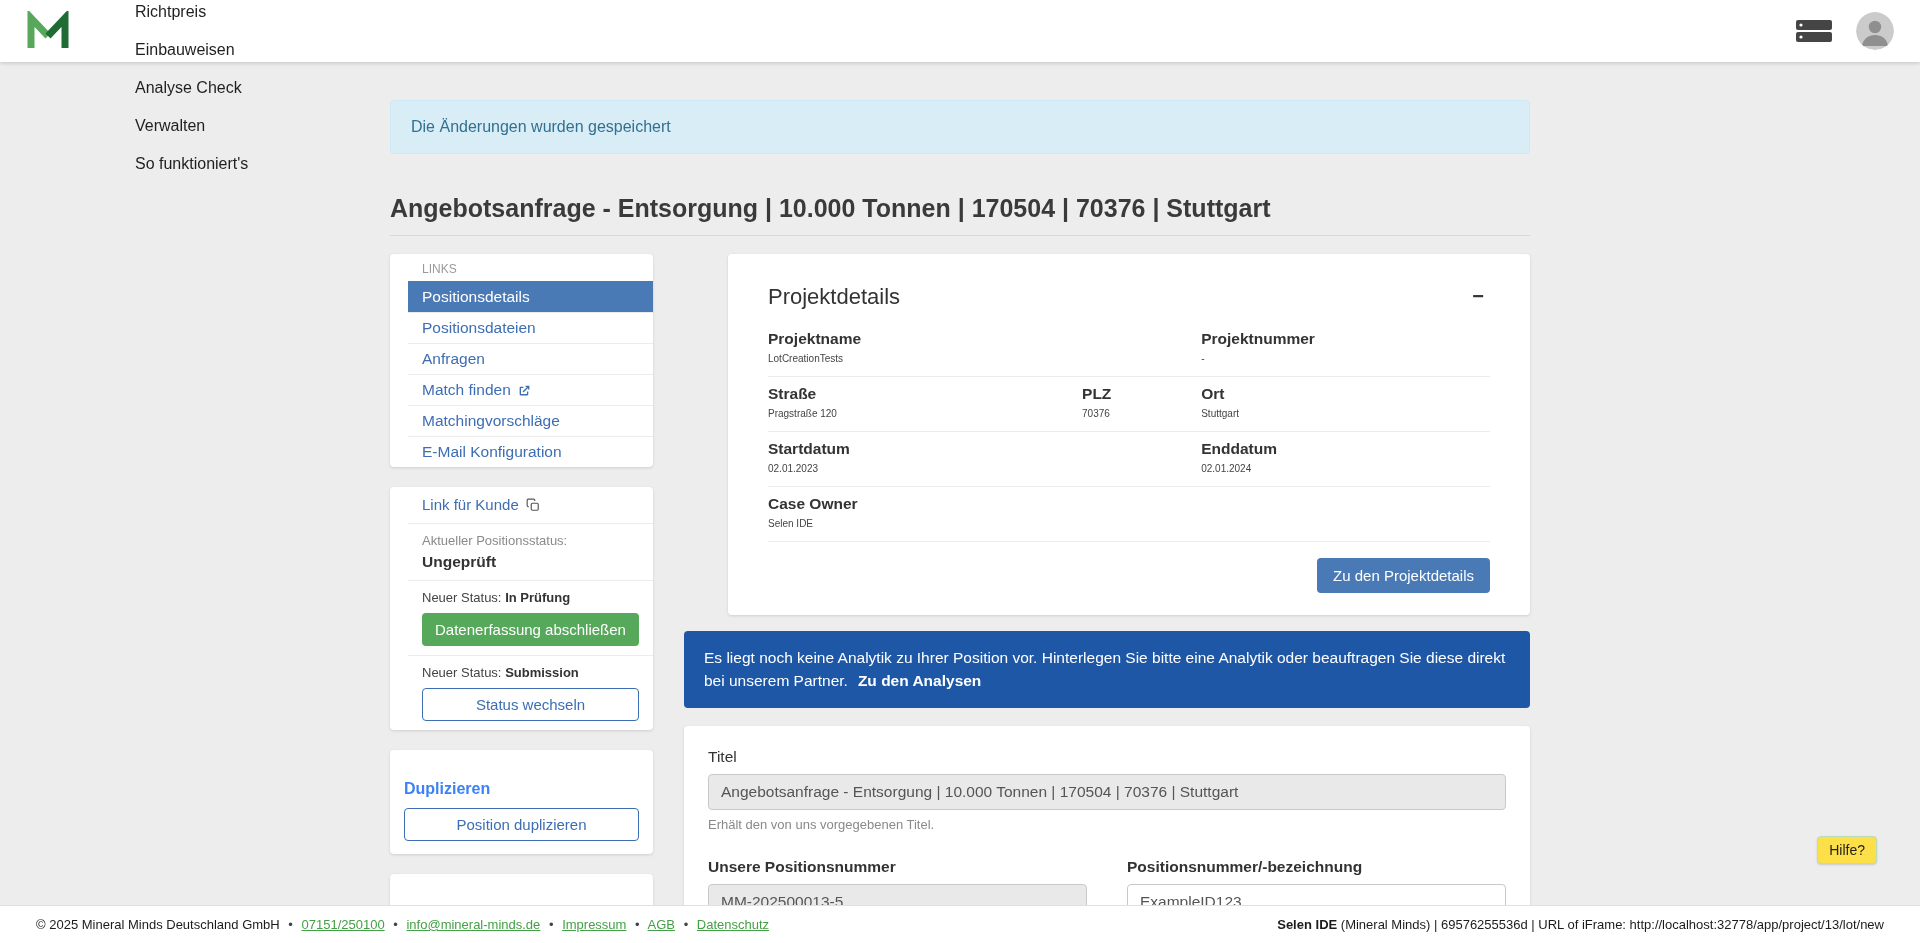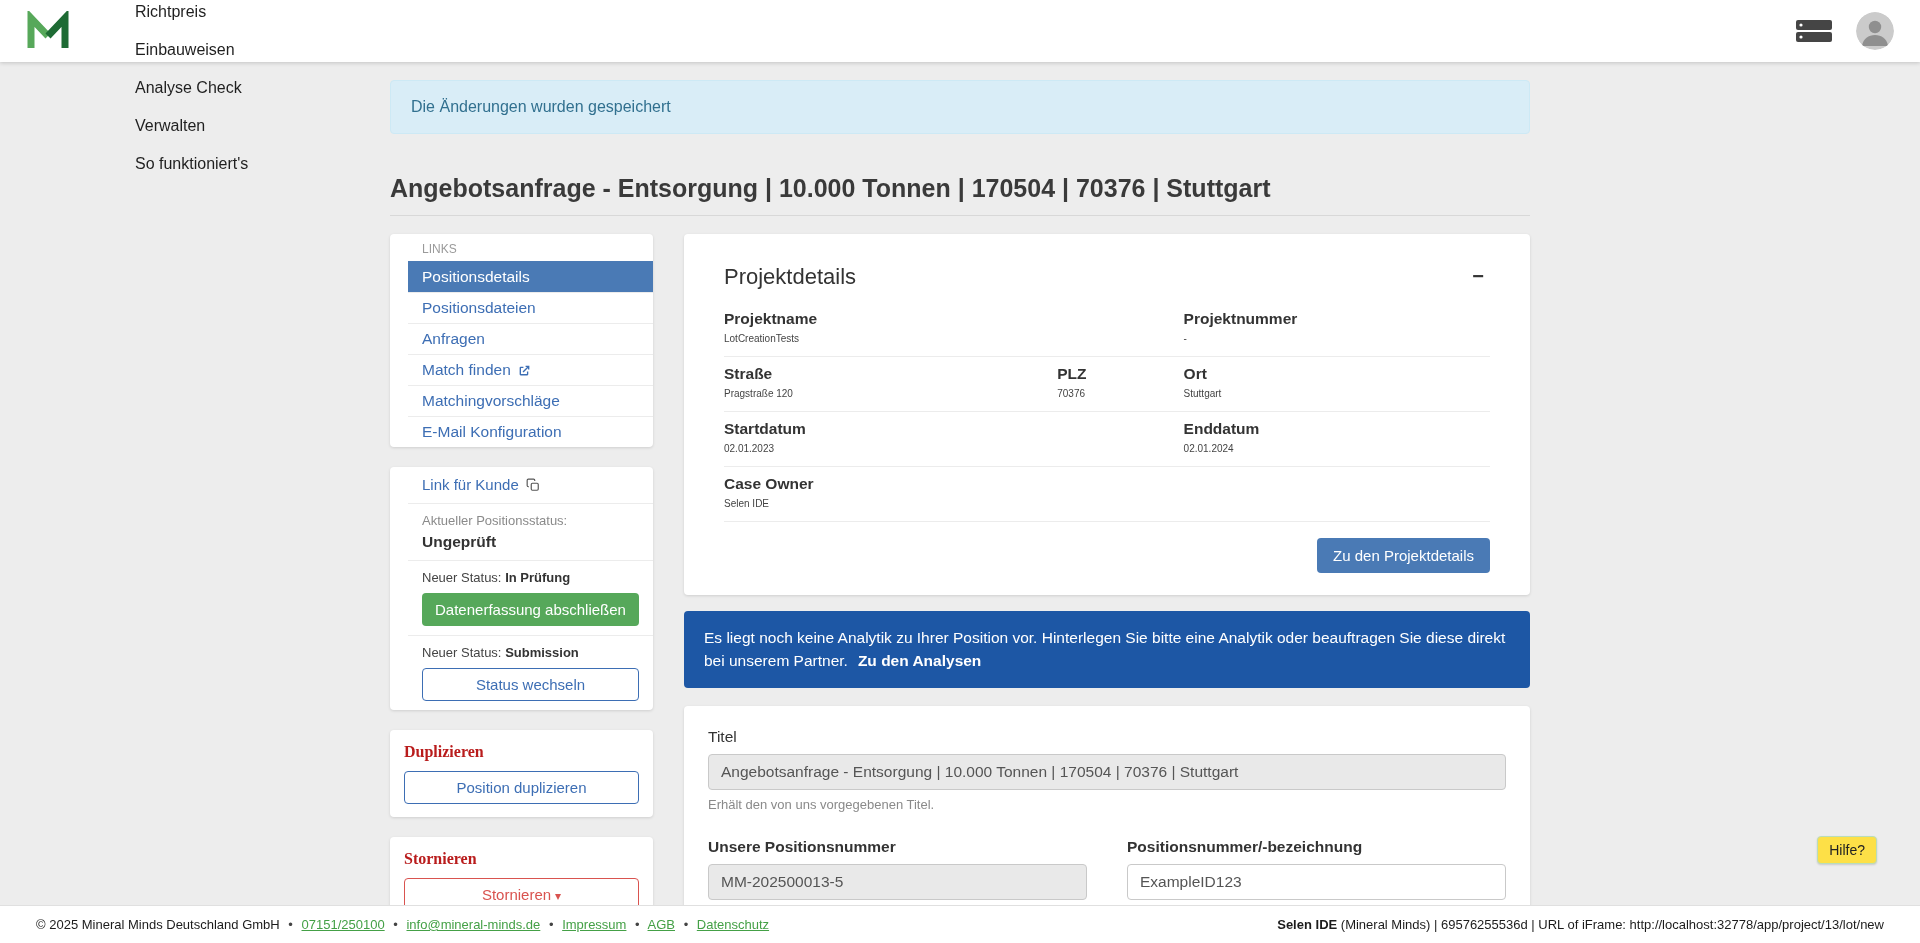--- a/index.html
+++ b/index.html
@@ -26,21 +26,21 @@
     padding: 10px 15px; font-size: 16px; color: #1f1f1f;
     text-decoration: none; cursor: pointer; white-space: nowrap;
   }
   .nav-right { margin-left: auto; display: flex; align-items: center; gap: 24px; }
   .icon-btn { background: none; border: none; padding: 0; cursor: pointer; display: flex; align-items: center; }
   .avatar-wrap { width: 38px; height: 38px; border-radius: 50%; overflow: hidden; display: inline-block; }
 
   
   .container { width: 1140px; margin: 0 auto; }
   .alert-info {
-    margin-top: 18px;
+    margin-top: 38px;
     background: #d9edf7; color: #31708f;
     border: 1px solid #cde9f5; border-radius: 4px;
     padding: 17px 20px; font-size: 16px;
   }
   .page-title { margin: 40px 0 12px; font-size: 25px; font-weight: bold; color: #3a3a3a; }
   .title-hr { border: 0; border-top: 1px solid #d8d8d8; margin: 0 0 18px; }
   .layout { display: flex; gap: 31px; align-items: flex-start; }
   .sidebar { flex: 0 0 263px; width: 263px; }
   .main { flex: 1; min-width: 0; }
   .card { background: #fff; border-radius: 4px; box-shadow: 0 1px 3px rgba(0,0,0,.13); padding-left: 18px; }
@@ -58,26 +58,26 @@
   .side-section + .side-section { border-top: 1px solid #ececec; }
   .link-blue { color: #3d6eb4; font-size: 15px; text-decoration: none; cursor: pointer; display: inline-flex; align-items: center; gap: 7px; text-align: right; }
   .muted-label { font-size: 13px; color: #8a8a8a; margin-bottom: 5px; }
   .status-value { font-size: 15.5px; font-weight: bold; color: #333; }
   .status-line { font-size: 13px; color: #444; margin-bottom: 8px; }
   .status-line b { color: #333; }
   .btn { border-radius: 4px; font-size: 15px; cursor: pointer; font-family: inherit; }
   .btn-green { width: 100%; background: #56a85a; color: #fff; border: none; padding: 8px 6px; }
   .btn-outline-blue { width: 100%; background: #fff; color: #3d6eb4; border: 1px solid #3d6eb4; padding: 7px 6px; }
   .btn-outline-red { width: 100%; background: #fff; color: #d9534f; border: 1px solid #d9534f; padding: 7px 6px; }
-  .side-title { font-size: 16px; font-weight: bold; color: #b91c1c; margin: 2px 0 10px; font-family: Liberation Serif, serif; }
+  .side-title { font-size: 16px; font-weight: bold; color: #3b82f6; margin: 19px 0 10px; }
   .pad-card { padding: 11px 14px 13px; }
   .caret { font-size: 12px; margin-left: 4px; }
 
   
-  .project-card { padding: 30px 40px 16px; }
+  .project-card { padding: 30px 40px 16px; margin-left: 44px; }
   .pd-header { display: flex; justify-content: space-between; align-items: flex-start; margin-bottom: 12px; }
   .pd-title { font-size: 22px; font-weight: 400; color: #333; margin: 0; }
   .collapse-btn { background: none; border: none; font-size: 20px; font-weight: bold; color: #333; cursor: pointer; line-height: 1; padding: 2px 6px; }
   .pd-row { display: flex; padding: 7px 0; border-bottom: 1px solid #ececec; }
   .w60 { width: 60%; } .w44 { width: 43.5%; } .w16 { width: 16.5%; } .w40 { width: 40%; } .w100 { width: 100%; }
   .pd-label { display: block; font-weight: bold; font-size: 15.5px; color: #333; line-height: 20px; }
   .pd-value { display: block; font-size: 10px; color: #444; line-height: 20px; }
   .pd-actions { display: flex; justify-content: flex-end; padding: 16px 0 6px; }
   .btn-blue { background: #4a7ab5; color: #fff; border: none; padding: 9px 16px; font-size: 15px; }
 

